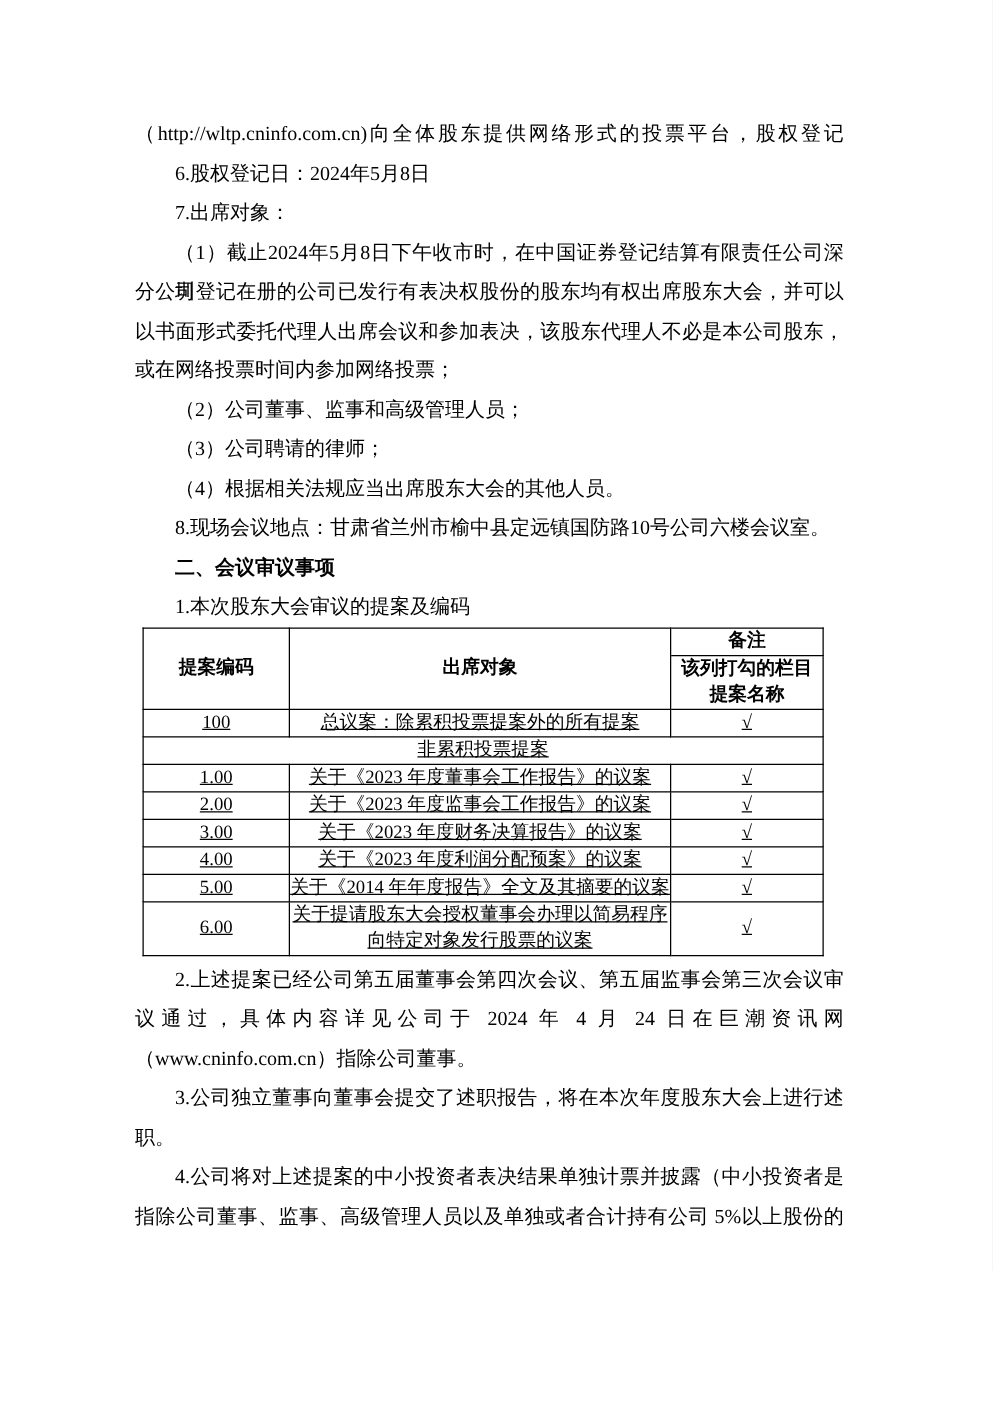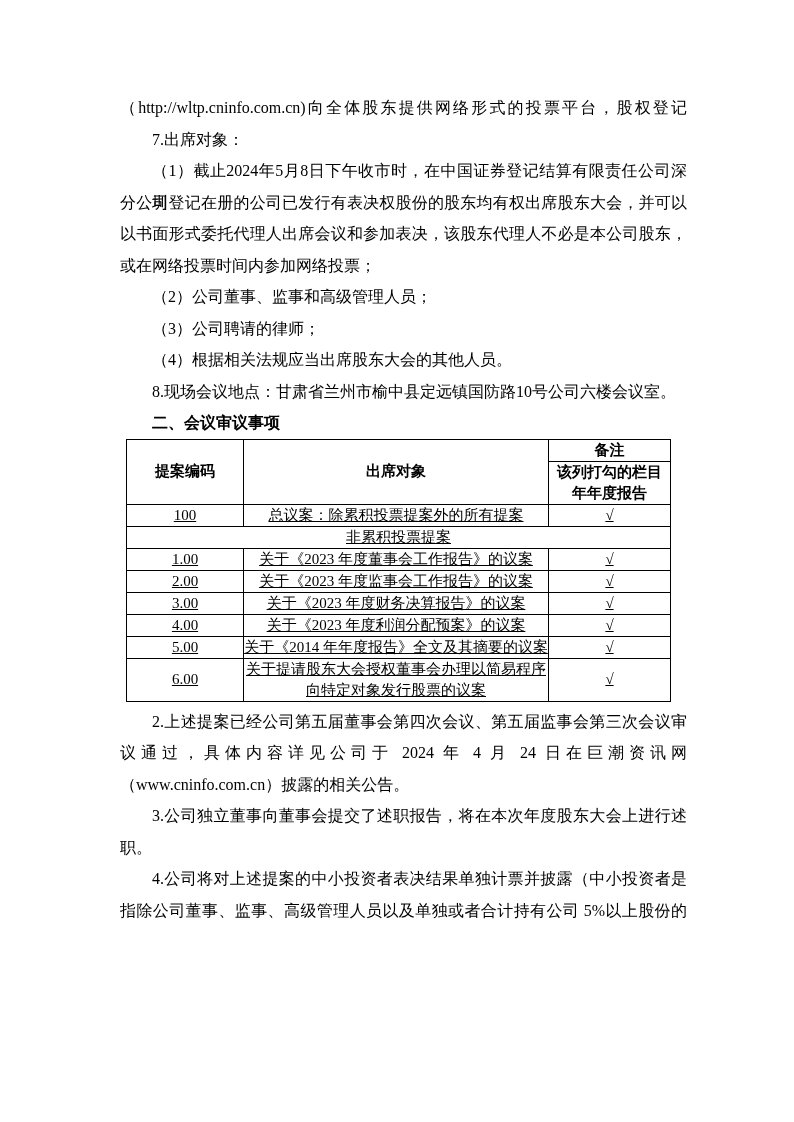--- a/index.html
+++ b/index.html
@@ -10,21 +10,21 @@
   }
   .page{
     position:relative;
     width:794px;height:1122px;
     background:#ffffff;
     color:#000000;
     overflow:hidden;
   }
   .content{
     position:absolute;
-    left:120px;top:92px;
+    left:108px;top:92px;
     width:567px;
     font-size:16px;
   }
   .ln{
     height:31.5px;
     line-height:31.5px;
     white-space:nowrap;
     text-align:left;
   }
   .ln.indent{padding-left:32px;}
@@ -60,47 +60,49 @@
   col.c2{width:305px;}
   col.c3{width:122px;}
 </style>
 </head>
 <body>
 
 <div class="page">
   <div class="content">
 
     <div class="ln justify">（http://wltp.cninfo.com.cn)向全体股东提供网络形式的投票平台，股权登记</div>
+    <div class="ln indent">6.股权登记日：2024年5月8日</div>
     <div class="ln indent">7.出席对象：</div>
     <div class="ln indent justify">（1）截止2024年5月8日下午收市时，在中国证券登记结算有限责任公司深圳</div>
     <div class="ln justify">分公司登记在册的公司已发行有表决权股份的股东均有权出席股东大会，并可以</div>
     <div class="ln justify">以书面形式委托代理人出席会议和参加表决，该股东代理人不必是本公司股东，</div>
     <div class="ln">或在网络投票时间内参加网络投票；</div>
     <div class="ln indent">（2）公司董事、监事和高级管理人员；</div>
     <div class="ln indent">（3）公司聘请的律师；</div>
     <div class="ln indent">（4）根据相关法规应当出席股东大会的其他人员。</div>
     <div class="ln indent">8.现场会议地点：甘肃省兰州市榆中县定远镇国防路10号公司六楼会议室。</div>
     <div class="ln indent bold">二、会议审议事项</div>
+    <div class="ln indent">1.本次股东大会审议的提案及编码</div>
 
     <table class="proposals">
       <colgroup>
           <col class="c1">
           <col class="c2">
           <col class="c3">
         </colgroup>
       <tbody>
         <tr>
           <td rowspan="2" class="hc">提案编码</td>
           <td rowspan="2" class="hc">出席对象</td>
           <td class="hc note">备注</td>
         </tr>
         <tr>
           <td class="hc subnote">
             <div>该列打勾的栏目</div>
-            <div>年年度报告</div>
+            <div>提案名称</div>
           </td>
         </tr>
         <tr class="dr">
           <td>100</td>
           <td>总议案：除累积投票提案外的所有提案</td>
           <td>√</td>
         </tr>
         <tr class="dr">
           <td colspan="3">非累积投票提案</td>
         </tr>
@@ -132,20 +134,20 @@
         <tr class="dr">
           <td>6.00</td>
           <td class="name-left">关于提请股东大会授权董事会办理以简易程序向特定对象发行股票的议案</td>
           <td>√</td>
         </tr>
       </tbody>
     </table>
 
     <div class="ln indent justify">2.上述提案已经公司第五届董事会第四次会议、第五届监事会第三次会议审</div>
     <div class="ln justify">议通过，具体内容详见公司于 2024 年 4 月 24 日在巨潮资讯网</div>
-    <div class="ln">（www.cninfo.com.cn）披露的相关公告。</div>
+    <div class="ln">（www.cninfo.com.cn）指除公司董事。</div>
     <div class="ln indent justify">3.公司独立董事向董事会提交了述职报告，将在本次年度股东大会上进行述</div>
     <div class="ln">职。</div>
     <div class="ln indent justify">4.公司将对上述提案的中小投资者表决结果单独计票并披露（中小投资者是</div>
     <div class="ln justify">指除公司董事、监事、高级管理人员以及单独或者合计持有公司 5%以上股份的</div>
 
   </div>
 </div>
 
 </body></html>

